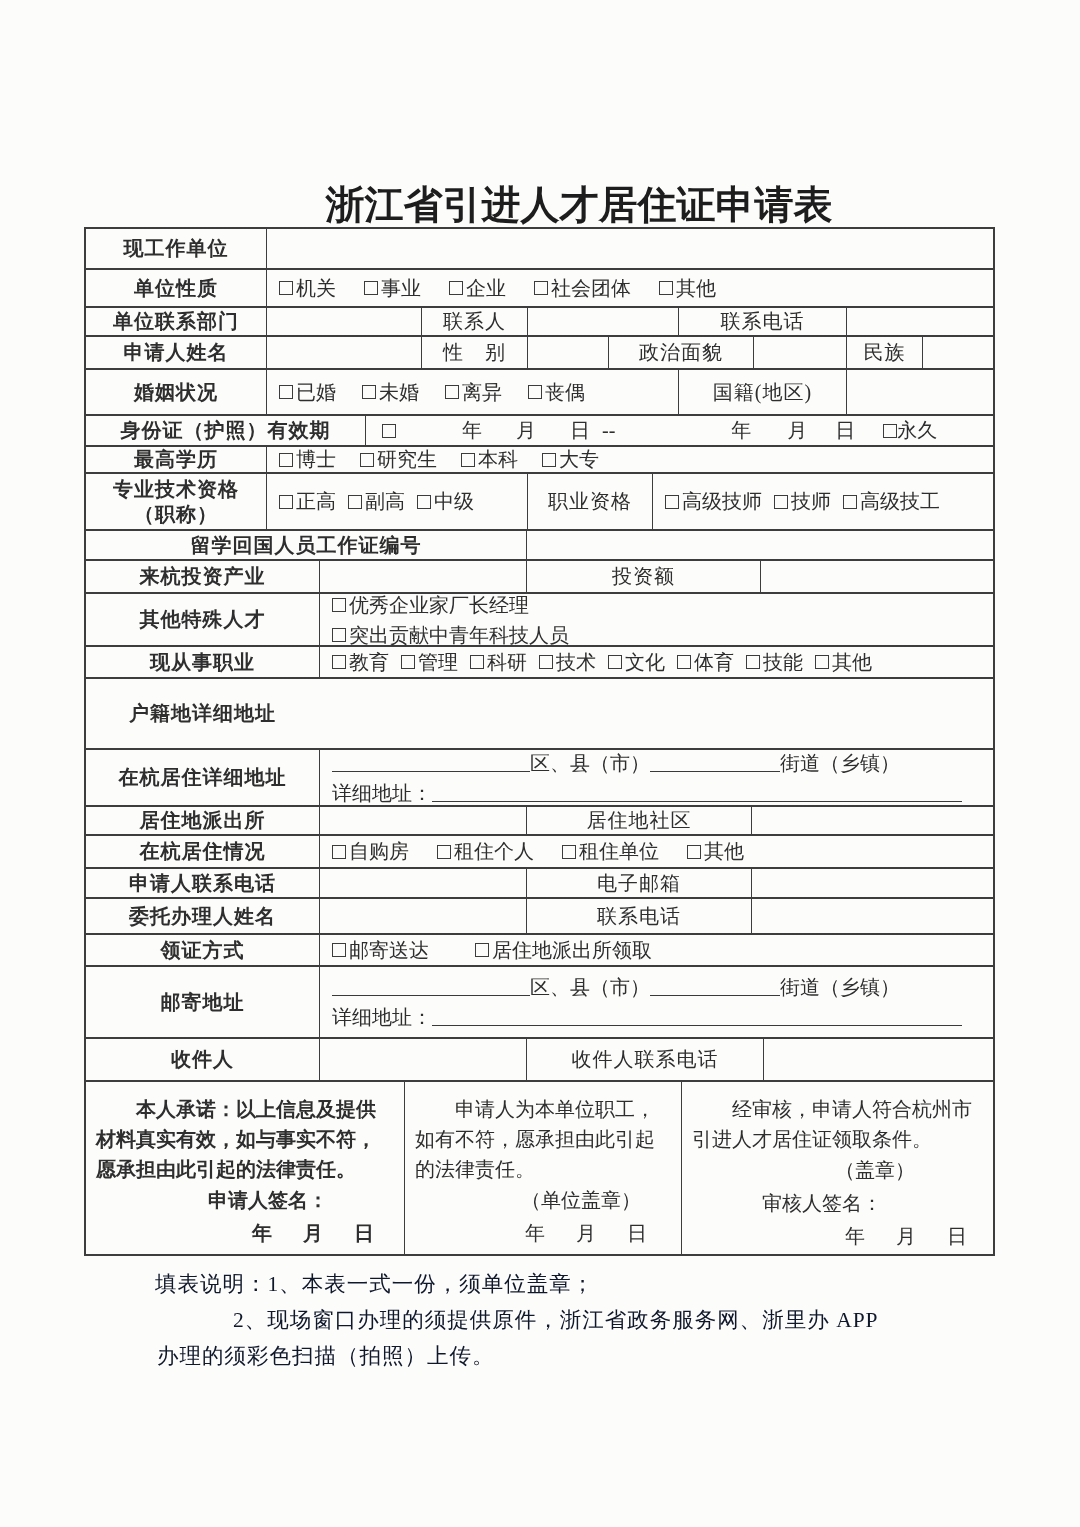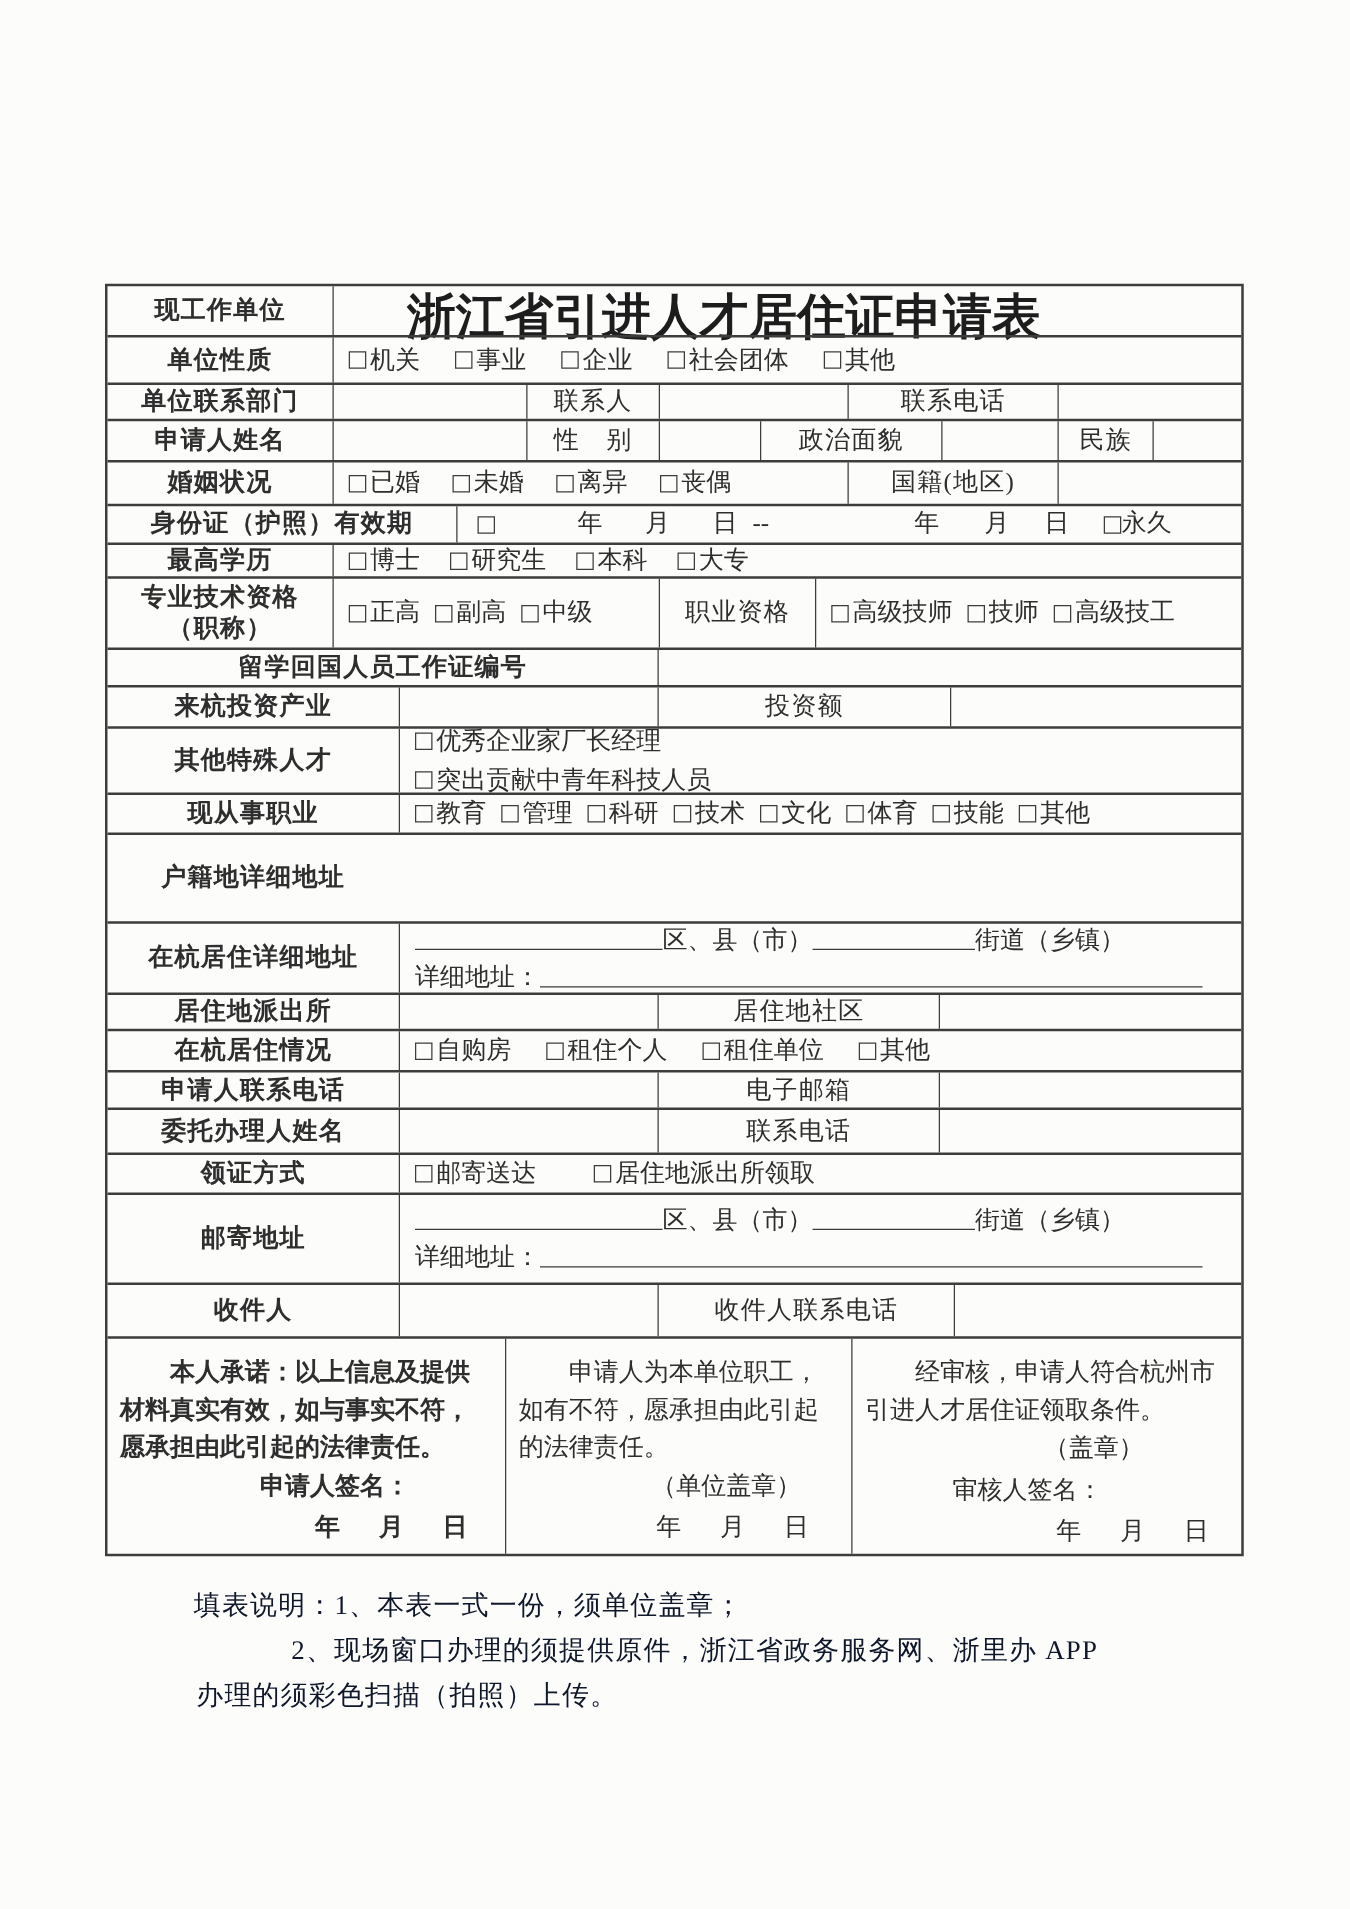--- a/index.html
+++ b/index.html
@@ -9,21 +9,21 @@
     font-family:"Liberation Serif","DejaVu Serif",serif;
     color:#2e2e2e;
     position:relative;
   }
   .page { position:absolute; inset:0; background:#fcfcfb; }
 
   .title {
     position:absolute; top:178px; left:85px; width:910px;
     text-align:center; text-indent:78px;
     font-family:Liberation Serif, serif;
-    font-weight:bold; font-size:39px; color:#1d1d1d; white-space:nowrap;margin-top:48px;
+    font-weight:bold; font-size:39px; color:#1d1d1d; white-space:nowrap;
   }
 
   .tbl {
     position:absolute; top:227px; left:84px; width:911px;
     border:2px solid #3d3d3d;
     font-size:20px; line-height:1.25;
   }
   .r { display:flex; border-top:2px solid #3d3d3d; align-items:stretch; }
   .r:first-child { border-top:none; }
   .c { border-left:1.5px solid #3d3d3d; display:flex; align-items:center; min-width:0; }
@@ -116,21 +116,21 @@
       <div class="c w lab" style="width:180px">申请人姓名</div>
       <div class="c w fill" style="width:155px"></div>
       <div class="c w lab" style="width:106px">性　别</div>
       <div class="c w fill" style="width:81px"></div>
       <div class="c w lab" style="width:145px">政治面貌</div>
       <div class="c w fill" style="width:93px"></div>
       <div class="c w lab" style="width:76px">民族</div>
       <div class="c grow fill"></div>
     </div>
 
-    <div class="r" style="height:35px">
+    <div class="r" style="height:46px">
       <div class="c w lab" style="width:180px">婚姻状况</div>
       <div class="c w con g26" style="width:412px">
           <span class="cb">
             <span class="cbx"></span>
             <span>已婚</span>
           </span>
           <span class="cb">
             <span class="cbx"></span>
             <span>未婚</span>
           </span>

